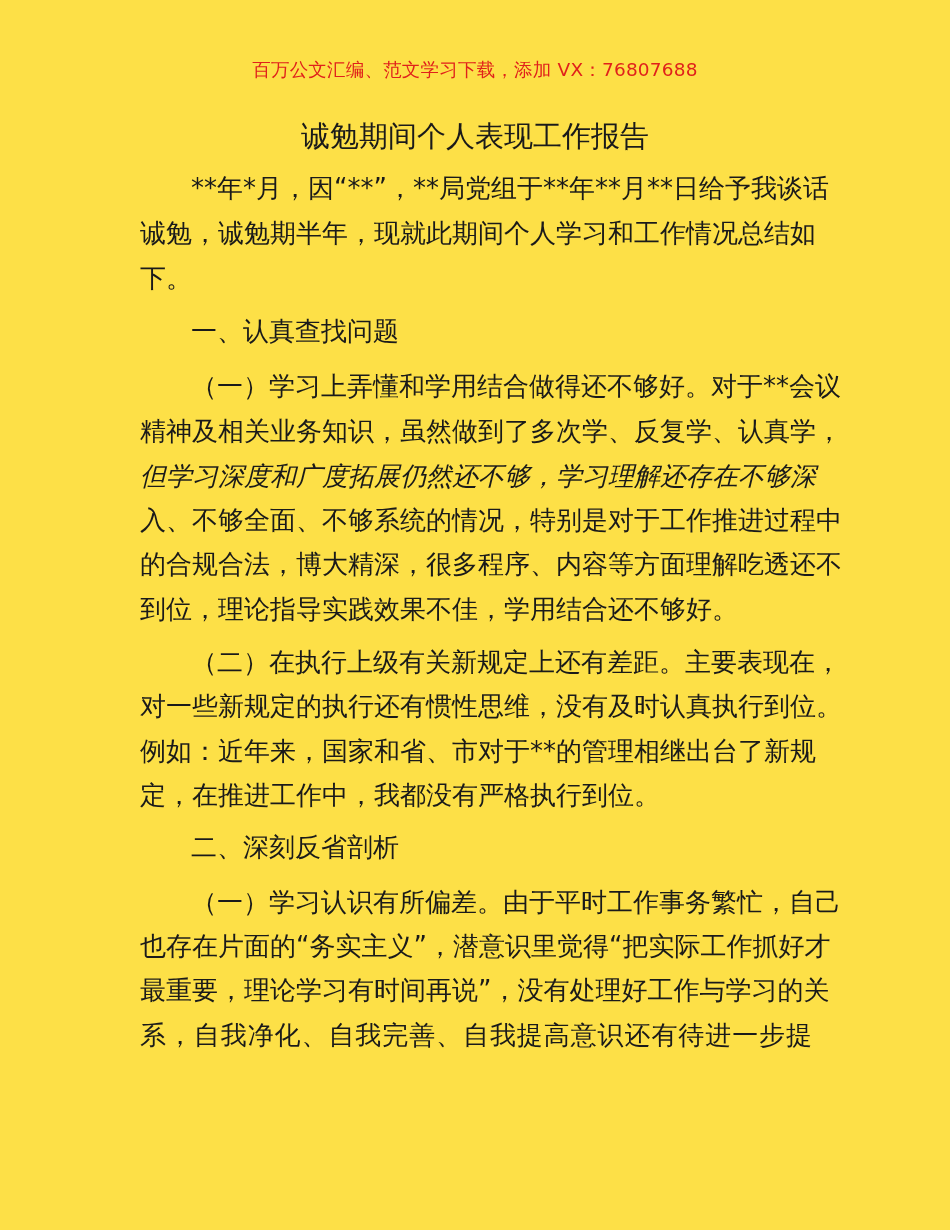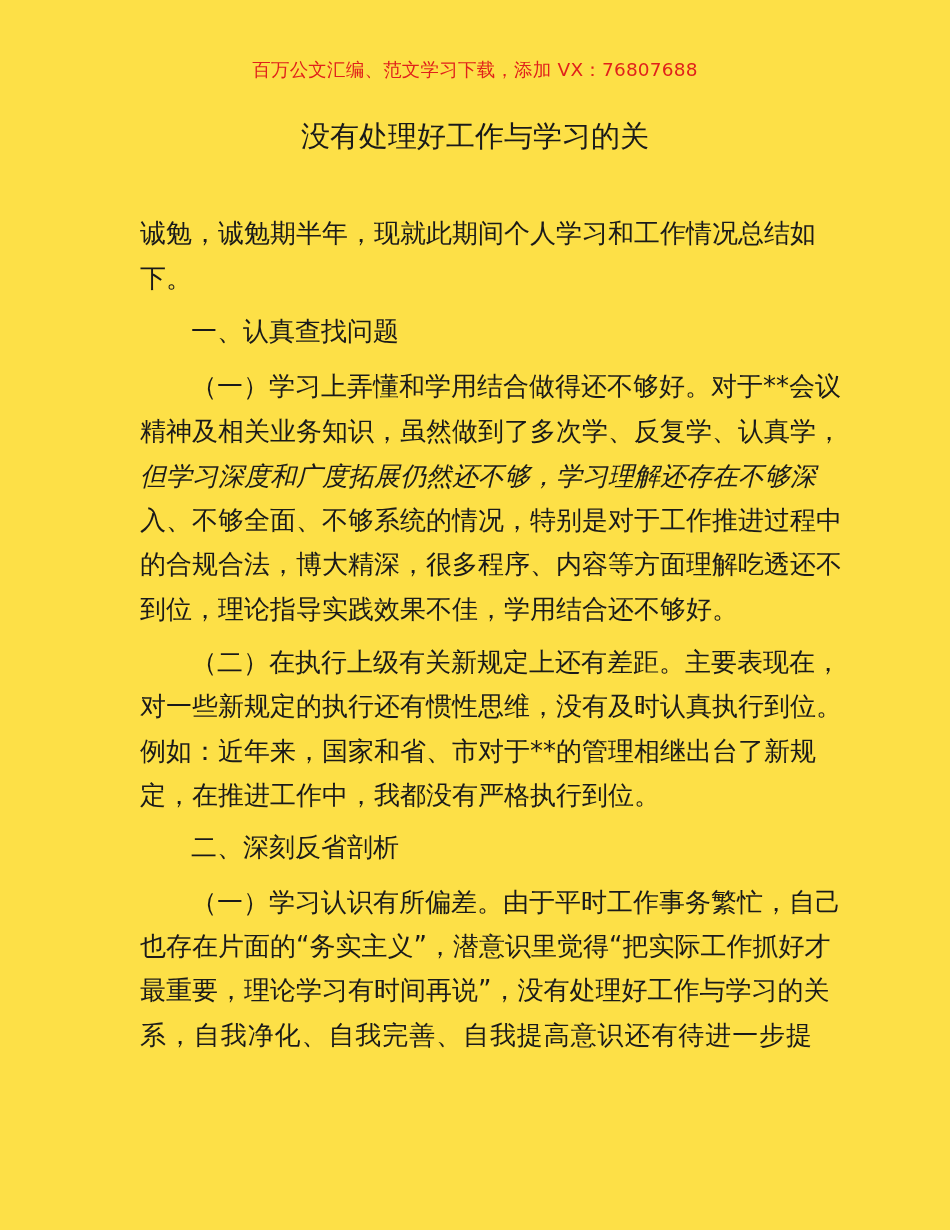--- a/index.html
+++ b/index.html
@@ -64,22 +64,23 @@
       text-align-last: left;
     }
   </style>
 </head>
 <body>
 
 <div class="page">
 
   <div class="watermark">百万公文汇编、范文学习下载，添加 VX：76807688</div>
 
-  <div class="title">没有处理好工作与学习的关</div>
+  <div class="title">诚勉期间个人表现工作报告</div>
 
+  <div class="line indent" style="top:168px;">**年*月，因“**”，**局党组于**年**月**日给予我谈话</div>
   <div class="line" style="top:213px;">诚勉，诚勉期半年，现就此期间个人学习和工作情况总结如</div>
   <div class="line last" style="top:258px;">下。</div>
 
   <div class="line indent last" style="top:311px;">一、认真查找问题</div>
 
   <div class="line indent" style="top:366px;">（一）学习上弄懂和学用结合做得还不够好。对于**会议</div>
   <div class="line" style="top:411px;">精神及相关业务知识，虽然做到了多次学、反复学、认真学，</div>
   <div class="line" style="top:456px;font-style:italic;">但学习深度和广度拓展仍然还不够，学习理解还存在不够深</div>
   <div class="line" style="top:500px;">入、不够全面、不够系统的情况，特别是对于工作推进过程中</div>
   <div class="line" style="top:544px;">的合规合法，博大精深，很多程序、内容等方面理解吃透还不</div>

